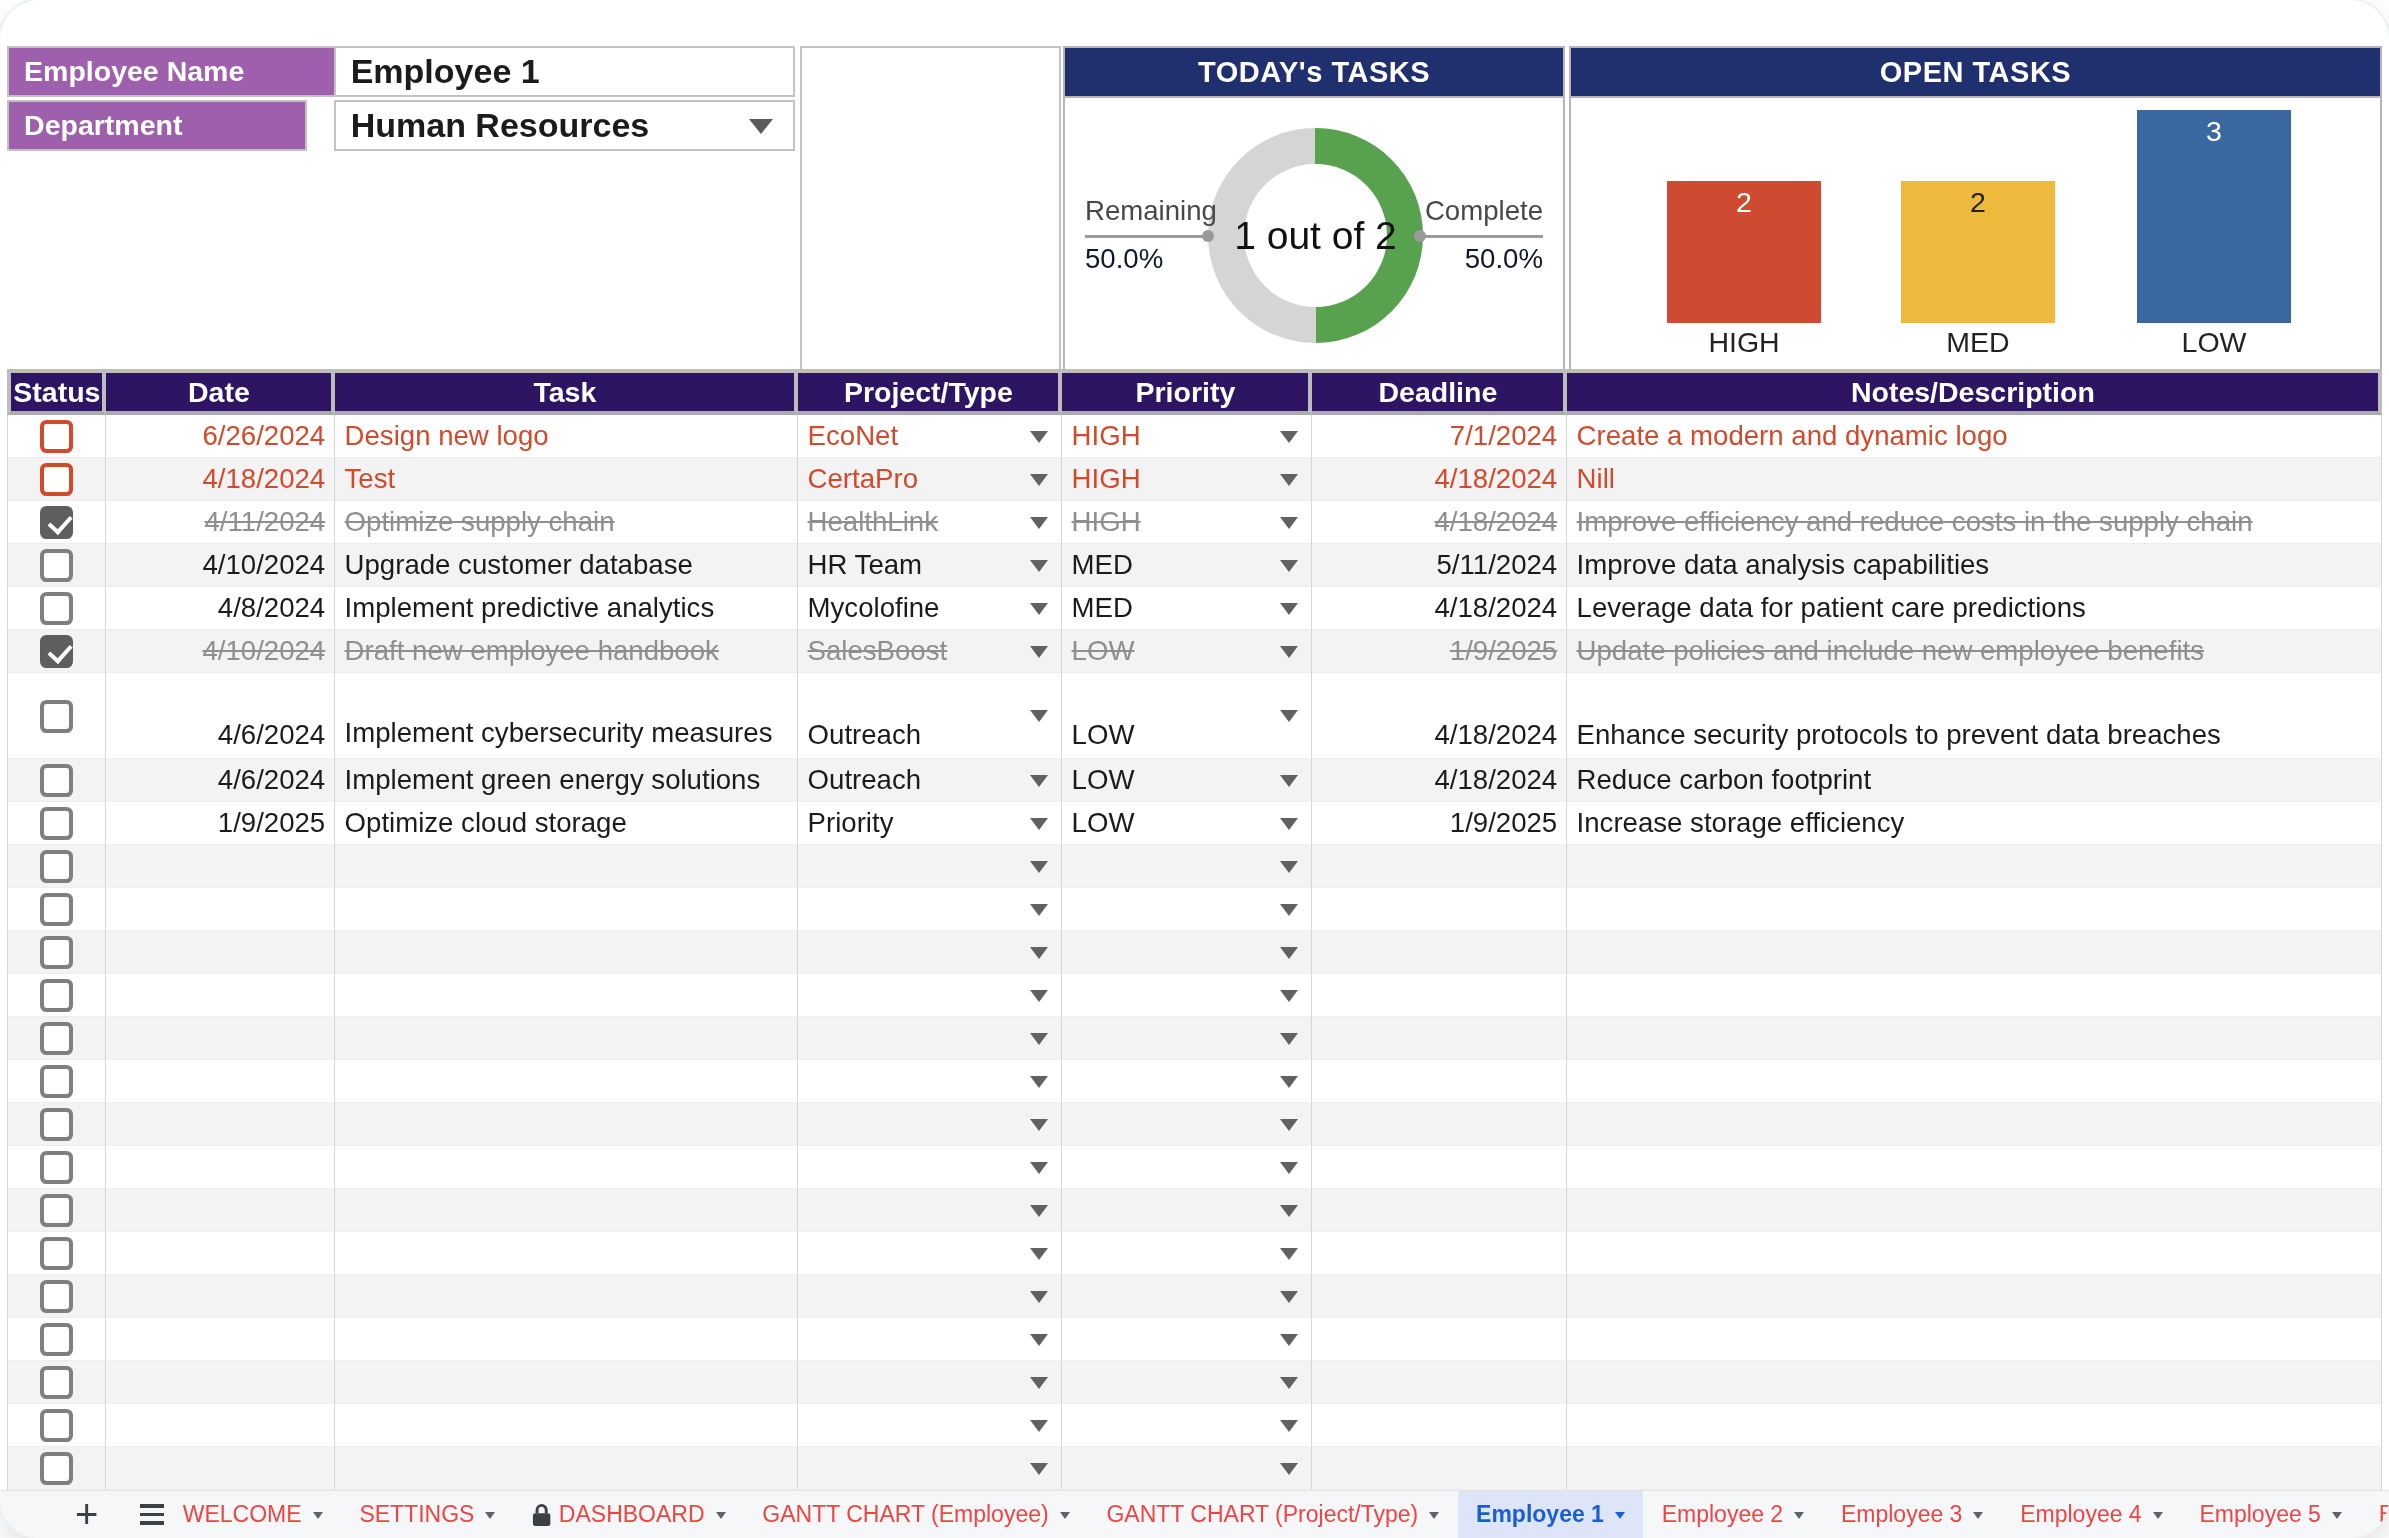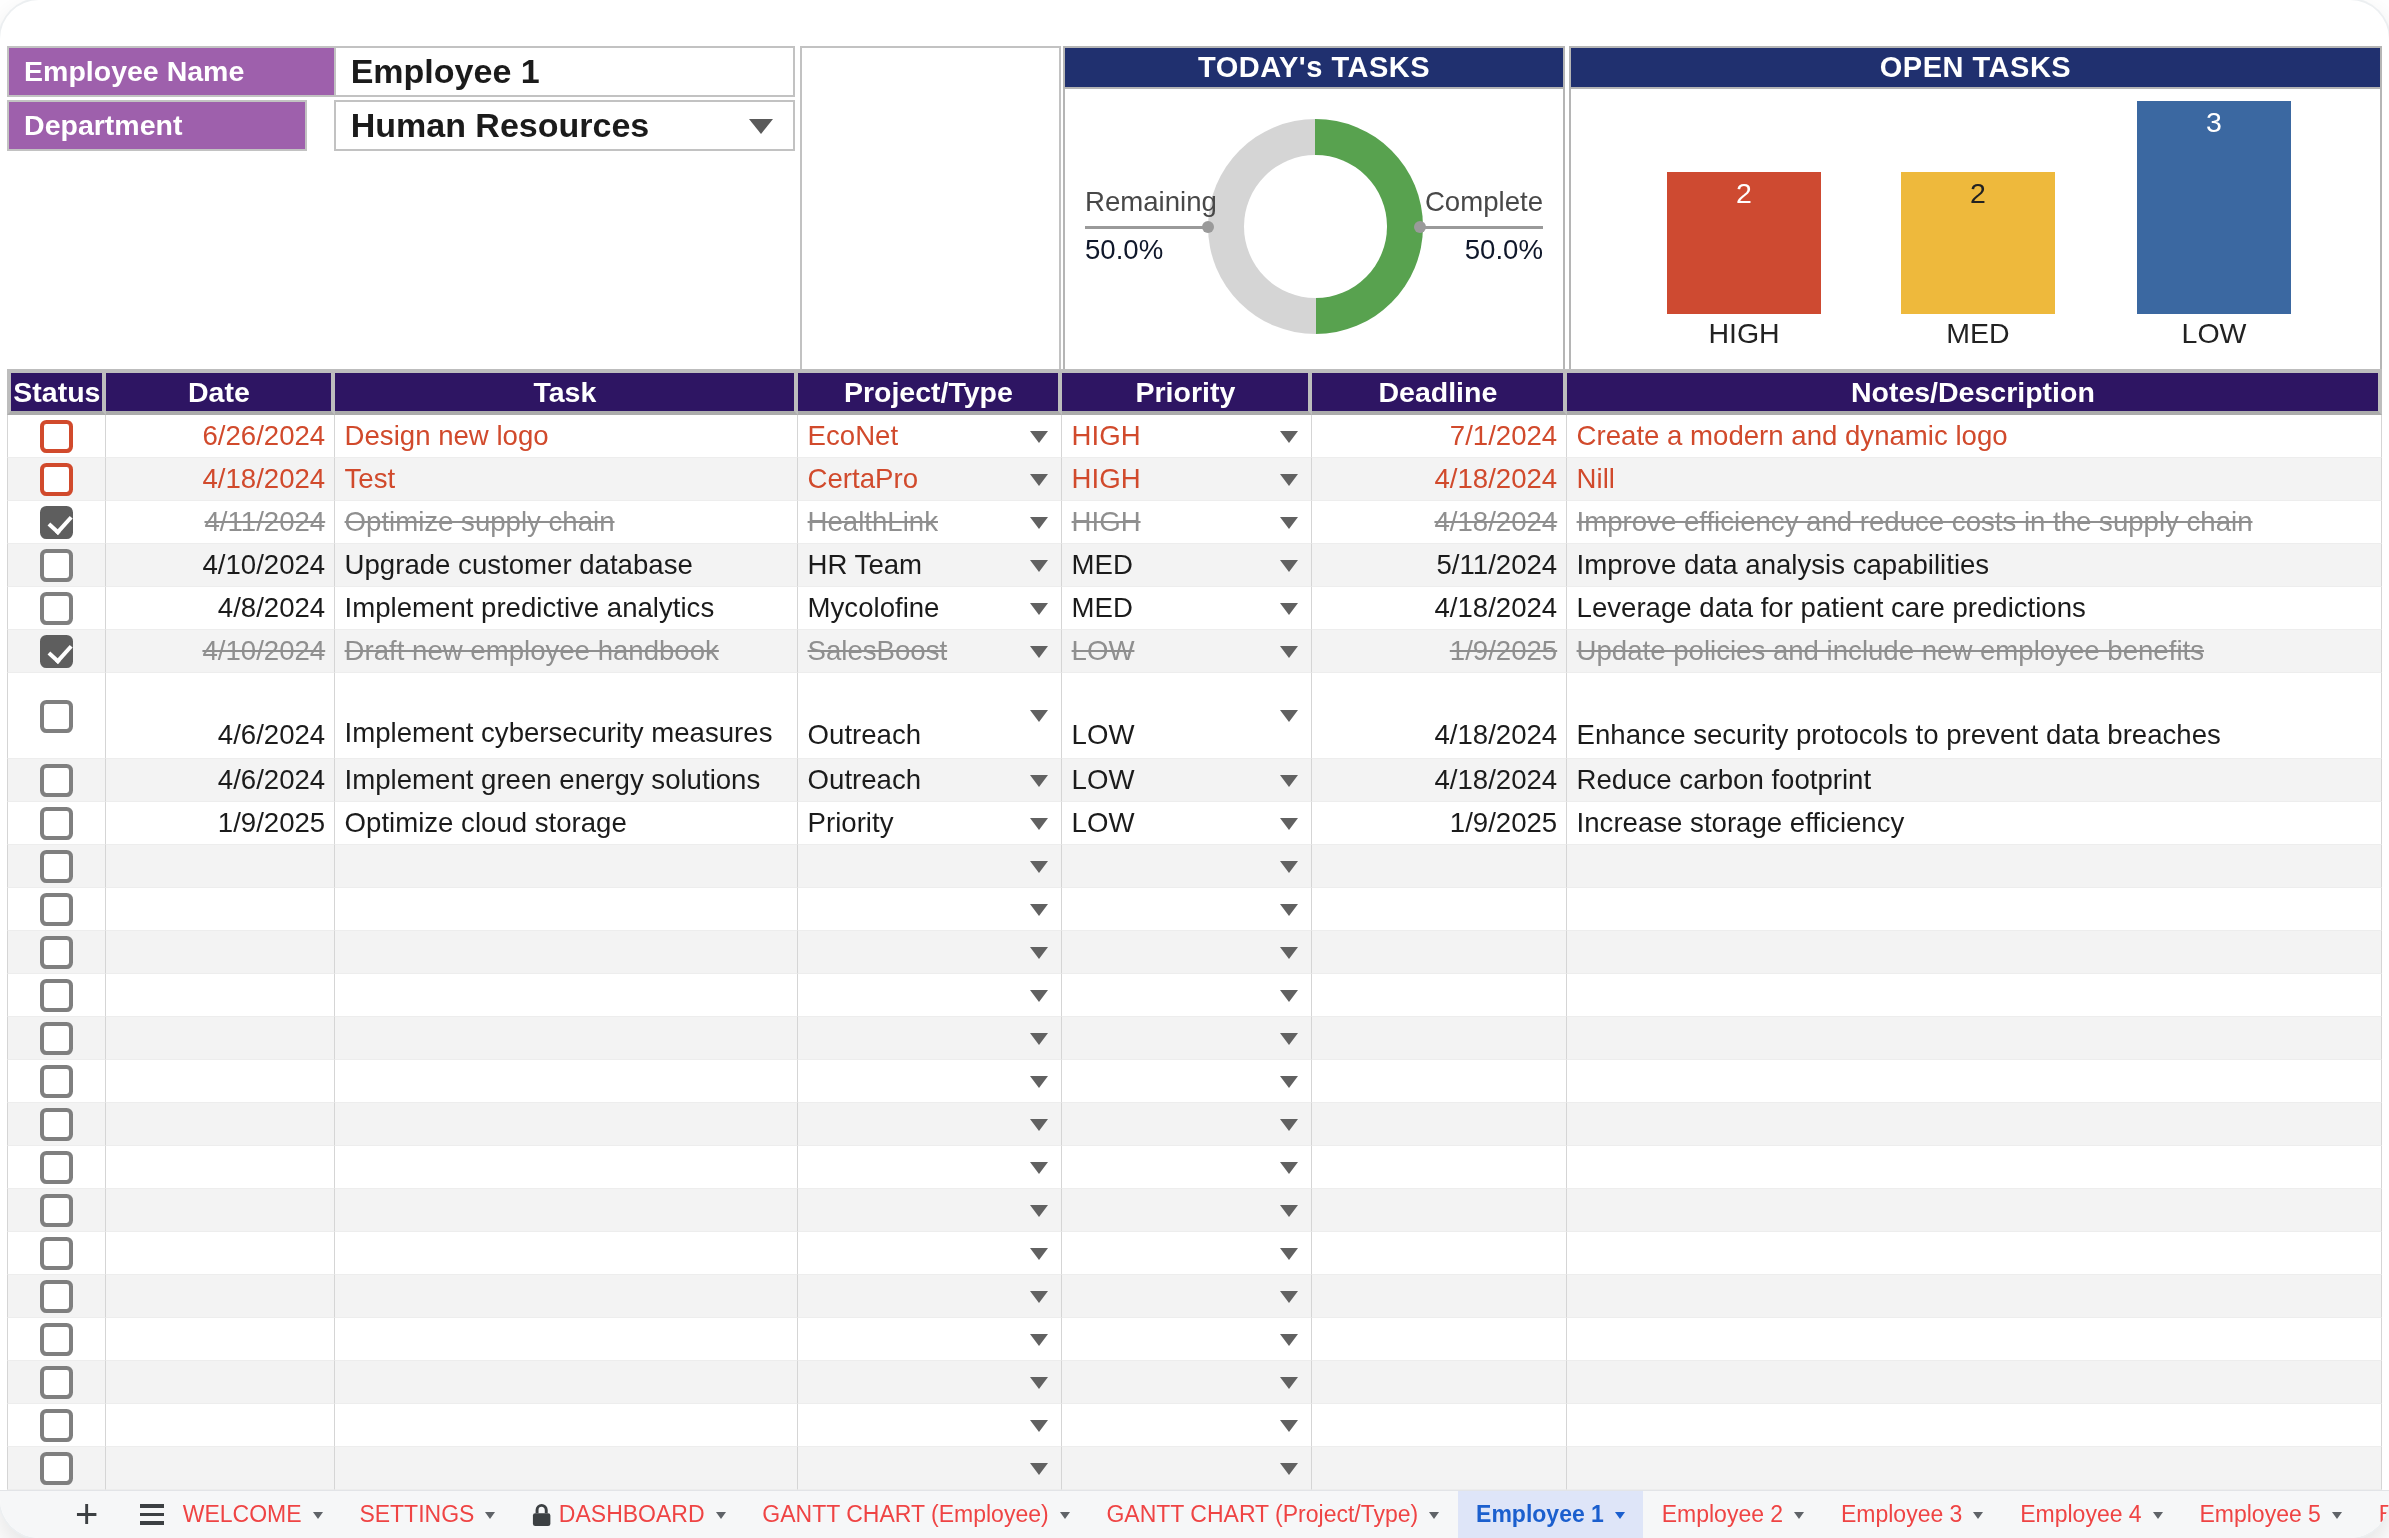--- a/index.html
+++ b/index.html
@@ -13,21 +13,21 @@
           display:flex;align-items:center;padding-left:14.7px;border:2.8px solid #C2C2C2;position:absolute;}
   .pvalue{display:flex;align-items:center;padding-left:14.7px;font-weight:bold;font-size:34px;color:#1b1b1b;}
   .dd-big{position:absolute;right:20px;top:50%;margin-top:-6.4px;width:0;height:0;
           border-left:12px solid transparent;border-right:12px solid transparent;border-top:15.6px solid #5a5a5a;}
   #progress-box{display:block;}
   .summary{position:absolute;left:0;right:0;top:39px;text-align:center;font-size:34px;color:#3c3c3c;}
   .pbar{position:absolute;left:5.5px;right:5.5px;top:101px;height:64px;background:#D9D9D9;}
   .pfill{height:100%;background:#58A24F;}
 
   .panel{position:absolute;border:2.8px solid #B5B5B5;background:#fff;}
-  .panel-head{height:41px;background:#20306F;color:#fff;font-weight:bold;font-size:29px;
+  .panel-head{height:50px;background:#20306F;color:#fff;font-weight:bold;font-size:29px;
               display:flex;align-items:center;justify-content:center;letter-spacing:0.5px;
               border-bottom:2.8px solid #B5B5B5;}
   .panel-body{position:relative;width:100%;height:273px;background:#fff;}
 
   
   .donut{position:absolute;left:143px;top:30px;width:215px;height:215px;border-radius:50%;}
   .donut::after{content:"";position:absolute;inset:36px;border-radius:50%;background:#fff;}
   .donut-center{position:absolute;left:143px;top:30px;width:215px;height:215px;display:flex;
                 align-items:center;justify-content:center;font-size:39px;color:#111;z-index:2;}
   .lead-line{position:absolute;height:2.8px;background:#9a9a9a;top:137px;}
@@ -104,20 +104,21 @@
     <span class="dd-big"></span>
   </div>
 
 
   <div class="cellbox" style="left:800px;top:46px;width:261px;height:331px;"></div>
 
   <div class="panel" style="left:1063px;top:46px;width:502px;height:331px;">
     <div class="panel-head">TODAY's TASKS</div>
     <div class="panel-body">
       <div class="donut" style="background: conic-gradient(rgb(88, 162, 79) 0deg, rgb(88, 162, 79) 50%, rgb(213, 213, 213) 50%, rgb(213, 213, 213) 100%);"></div>
+      <div class="donut-center">1 out of 2</div>
       <div class="lead-label" style="left:20px;">Remaining</div>
       <div class="lead-line" style="left:20px;width:124px;"></div>
       <div class="lead-dot" style="left:137px;"></div>
       <div class="lead-pct" style="left:20px;">50.0%</div>
       <div class="lead-label" style="right:20px;">Complete</div>
       <div class="lead-line" style="right:20px;width:124px;"></div>
       <div class="lead-dot" style="right:137px;"></div>
       <div class="lead-pct" style="right:20px;">50.0%</div>
     </div>
   </div>

